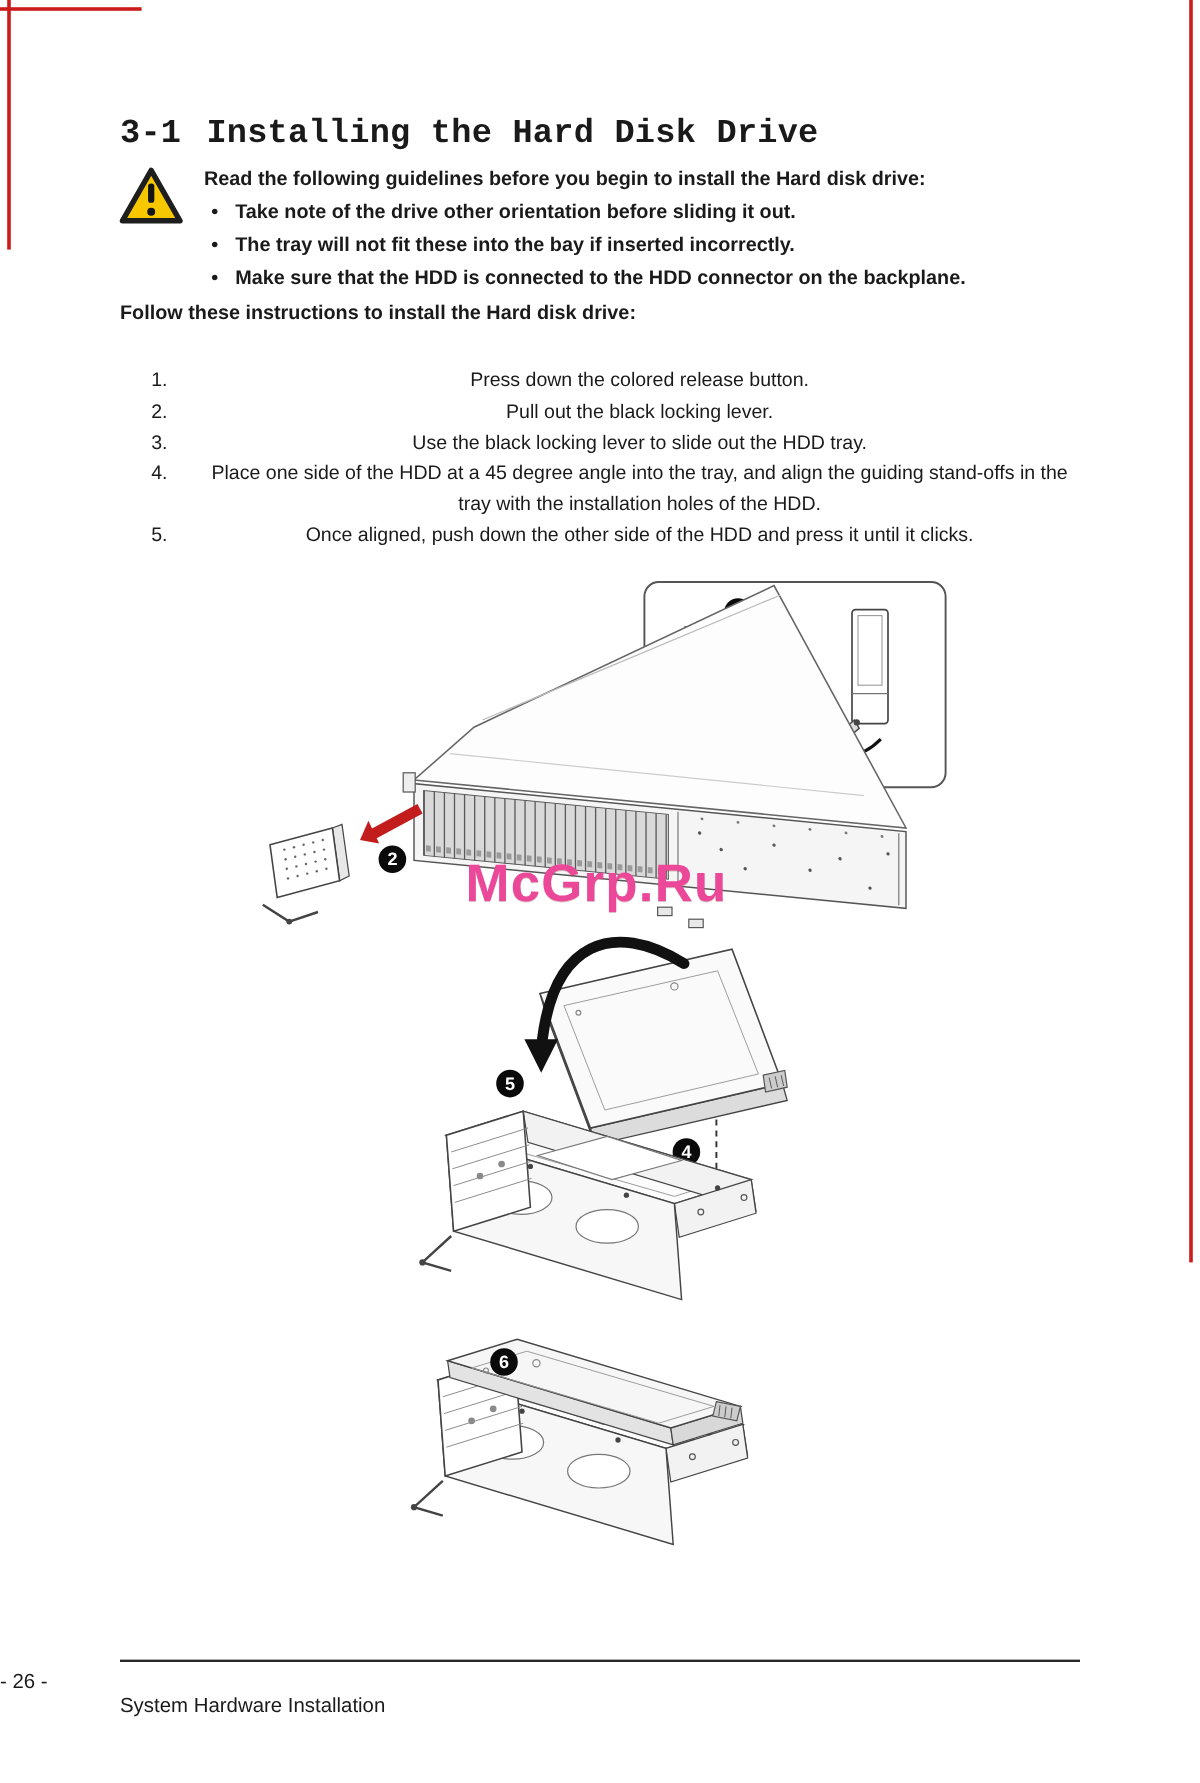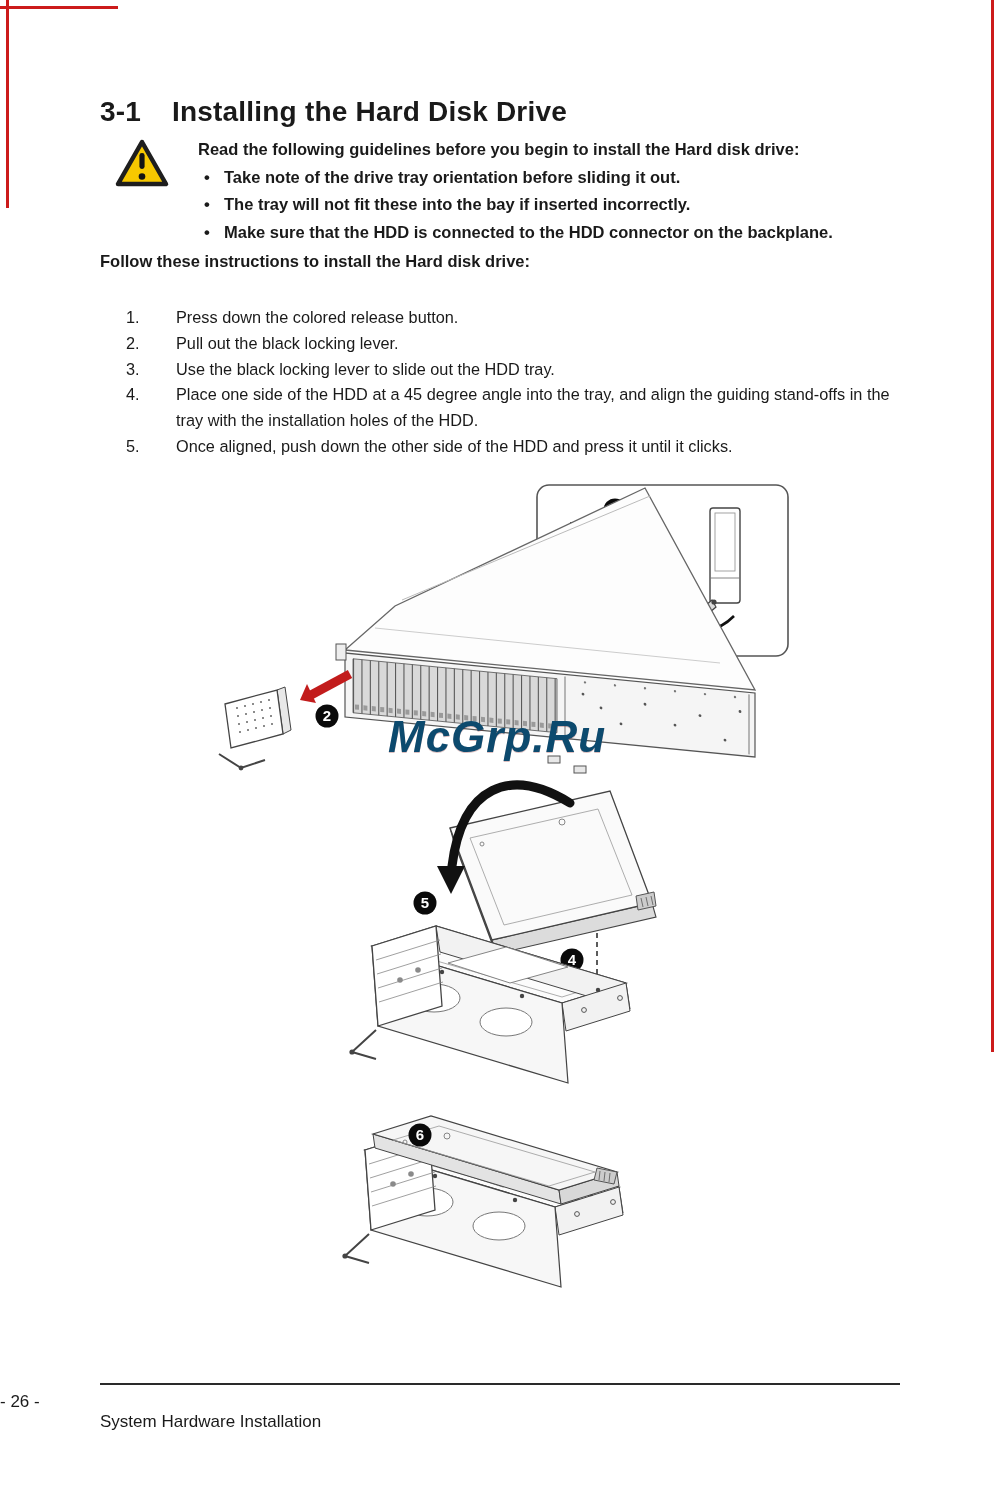--- a/index.html
+++ b/index.html
@@ -5,43 +5,42 @@
   html,body { margin:0; padding:0; background:#ffffff; }
   .page {
     position:relative; width:1000px; height:1486px; background:#fff;
     font-family:"Liberation Sans", sans-serif; color:#1a1a1a; overflow:hidden;
   }
   .red-mark { position:absolute; background:#cc1b1b; }
   .red-top   { left:0; top:6px; width:118px; height:3px; }
   .red-left  { left:6px; top:0; width:3px; height:208px; }
   .red-right { left:991px; top:0; width:3px; height:1052px; }
 
-  .heading { position:absolute; left:100px; top:96px; display:flex; font-weight:bold; font-size:28px; letter-spacing:0.2px; }
+  .heading { position:absolute; left:100px; top:96px; display:flex; font-weight:bold; font-size:28px; letter-spacing:0.2px;font-family:Liberation Mono, monospace; }
   .heading .num { width:72px; }
 
-  .guidelines { position:absolute; left:114px; top:136px; display:flex; gap:28px; width:840px; }
+  .guidelines { position:absolute; left:98px; top:136px; display:flex; gap:16px; width:840px; }
   .warn { flex:0 0 56px; padding-top:2px; }
   .gl-text { font-weight:bold; font-size:16.5px; line-height:27.5px; width:720px; }
   .bullet { display:flex; }
   .bullet .dot { width:20px; padding-left:6px; flex:0 0 20px; }
 
   .follow { position:absolute; left:100px; top:252px; font-weight:bold; font-size:16.5px; }
 
   .steps { position:absolute; left:100px; top:305px; width:790px; font-size:16.3px; line-height:25.8px; }
   .step { display:flex; }
   .step .n { width:26px; margin-left:26px; flex:0 0 26px; }
-  .step .t { margin-left:24px; width:724px; }
+  .step .t { margin-left:24px; width:724px;text-align:center; }
 
   .figure-svg { position:absolute; left:150px; top:478px; }
 
   .watermark {
     position:absolute; left:388px; top:712px; z-index:6;
-    font-size:44px; font-weight:bold; color:#0c4a6e; letter-spacing:1px;
+    font-size:44px; font-weight:bold; color:#ec4899; letter-spacing:1px;
     text-shadow:0 1px 0 rgba(120,0,0,0.25);
-    font-style:italic;
   }
 
   .footer-line { position:absolute; left:100px; top:1383px; width:800px; height:2px; background:#2a2a2a; }
   .footer-left { position:absolute; left:100px; top:1392px; font-size:17px;margin-top:20px; }
   .footer-page { position:absolute; left:0; top:1392px; width:1000px; font-size:17px; }
 
   svg text.callout-num { font-family:"Liberation Sans", sans-serif; font-size:15px; font-weight:bold; fill:#fff; text-anchor:middle; }
   svg text.callout-label { font-family:"Liberation Sans", sans-serif; font-size:13.5px; font-weight:bold; fill:#111; text-anchor:middle; }
 </style>
 </head>
@@ -63,21 +62,21 @@
       <svg width="56" height="50" viewBox="0 0 56 50">
         <path d="M28 4 L52 46 L4 46 Z" fill="#f7c800" stroke="#1e1e1e" stroke-width="4.5" stroke-linejoin="round"></path>
         <rect x="25.4" y="15" width="5.2" height="16" rx="2.4" fill="#141414"></rect>
         <circle cx="28" cy="38.5" r="3.3" fill="#141414"></circle>
       </svg>
     </div>
     <div class="gl-text">
       <div>Read the following guidelines before you begin to install the Hard disk drive:</div>
       <div class="bullet">
         <span class="dot">•</span>
-        <span>Take note of the drive tray orientation before sliding it out.</span>
+        <span>Take note of the drive other orientation before sliding it out.</span>
       </div>
       <div class="bullet">
         <span class="dot">•</span>
         <span>The tray will not fit these into the bay if inserted incorrectly.</span>
       </div>
       <div class="bullet">
         <span class="dot">•</span>
         <span>Make sure that the HDD is connected to the HDD connector on the backplane.</span>
       </div>
     </div>

